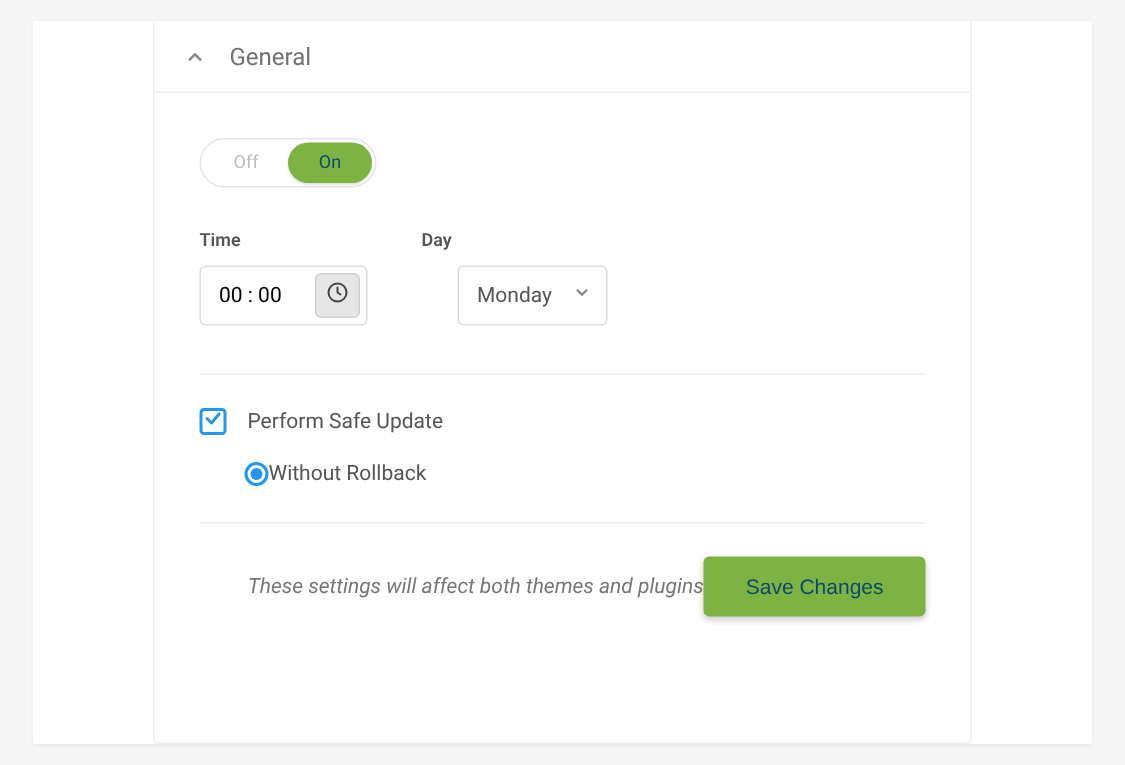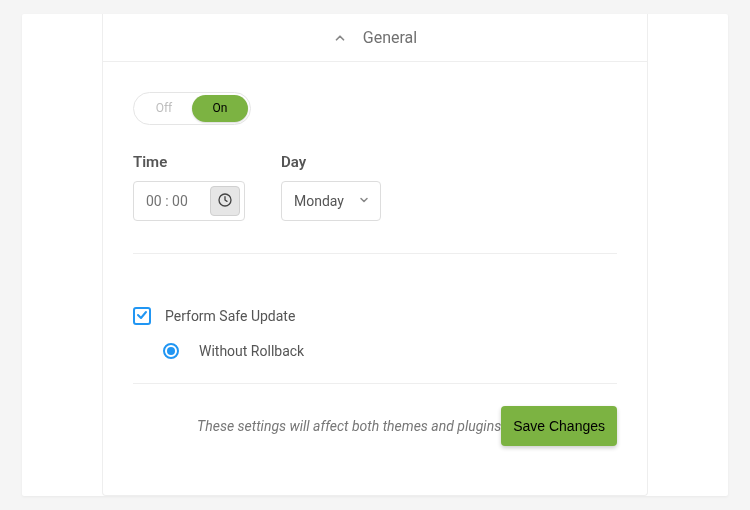--- a/index.html
+++ b/index.html
@@ -33,21 +33,20 @@
       flex-direction: column;
     }
     .panel-header {
       display: flex;
       align-items: center;
       gap: 16px;
       padding: 14px 20px;
       border-bottom: 1px solid #eee;
       color: #717171;
       font-size: 16px;
-      justify-content: center;
     }
     .chevron-up {
       width: 14px;
       height: 14px;
       display: inline-flex;
       align-items: center;
       justify-content: center;
     }
     .chevron-up svg { width: 14px; height: 14px; }
     .panel-body {
@@ -71,47 +70,47 @@
       text-align: center;
       font-size: 12px;
       line-height: 27px;
       border-radius: 999px;
     }
     .toggle-off {
       color: #bdbdbd;
     }
     .toggle-on {
       background: #7cb342;
-      color: #000000;
+      color: #0c4a6e;
       box-shadow: 0 1px 2px rgba(0,0,0,0.15);
     }
     .row {
       display: flex;
       gap: 36px;
       margin-top: 28px;
     }
     .field-label {
       font-weight: 600;
       color: #555;
       margin-bottom: 10px;
-      font-size: 15px;
+      font-size: 12px;
     }
     .time-input {
       display: flex;
       align-items: center;
       border: 1px solid #ddd;
       border-radius: 4px;
       height: 40px;
       width: 112px;
       padding: 4px;
     }
     .time-text {
       flex: 1;
       padding-left: 8px;
-      color: #737373;
+      color: #000000;
       font-size: 14px;
     }
     .clock-btn {
       width: 30px;
       height: 30px;
       background: #e6e6e6;
       border: 1px solid #d0d0d0;
       border-radius: 4px;
       display: flex;
       align-items: center;
@@ -121,37 +120,37 @@
     .select {
       display: flex;
       align-items: center;
       justify-content: space-between;
       border: 1px solid #ddd;
       border-radius: 4px;
       height: 40px;
       width: 100px;
       padding: 0 10px 0 12px;
       color: #555;
+      margin-left: 24px;
     }
     .select svg { width: 12px; height: 12px; }
     .divider {
       border: none;
       border-top: 1px solid #eee;
       margin: 32px 0 22px 0;
     }
     .divider2 {
       border: none;
       border-top: 1px solid #eee;
       margin: 24px 0 0 0;
     }
     .check-row {
       display: flex;
       align-items: center;
       gap: 14px;
-      margin-top: 31px;
     }
     .checkbox {
       width: 18px;
       height: 18px;
       border: 2px solid #2196f3;
       border-radius: 3px;
       display: flex;
       align-items: center;
       justify-content: center;
     }
@@ -159,21 +158,21 @@
     .radio-group {
       margin-top: 18px;
       padding-left: 30px;
       display: flex;
       flex-direction: column;
       gap: 14px;
     }
     .radio-row {
       display: flex;
       align-items: center;
-      gap: 20px;
+      gap: 0;
       color: #555;
     }
     .radio {
       width: 16px;
       height: 16px;
       border: 2px solid #c8c8c8;
       border-radius: 50%;
       display: inline-flex;
       align-items: center;
       justify-content: center;
@@ -194,24 +193,24 @@
       justify-content: flex-end;
       padding-top: 22px;
     }
     .footer-note {
       font-style: italic;
       color: #777;
       font-size: 14px;
     }
     .save-btn {
       background: #7cb342;
-      color: #000000;
+      color: #0c4a6e;
       border: none;
       border-radius: 4px;
-      padding: 12px 12px;
+      padding: 12px 28px;
       font-size: 14px;
       box-shadow: 0 2px 4px rgba(0,0,0,0.2);
       white-space: nowrap;
     }
   </style>
 </head>
 <body>
 
 <div class="outer">
   <div class="inner-wrap">

